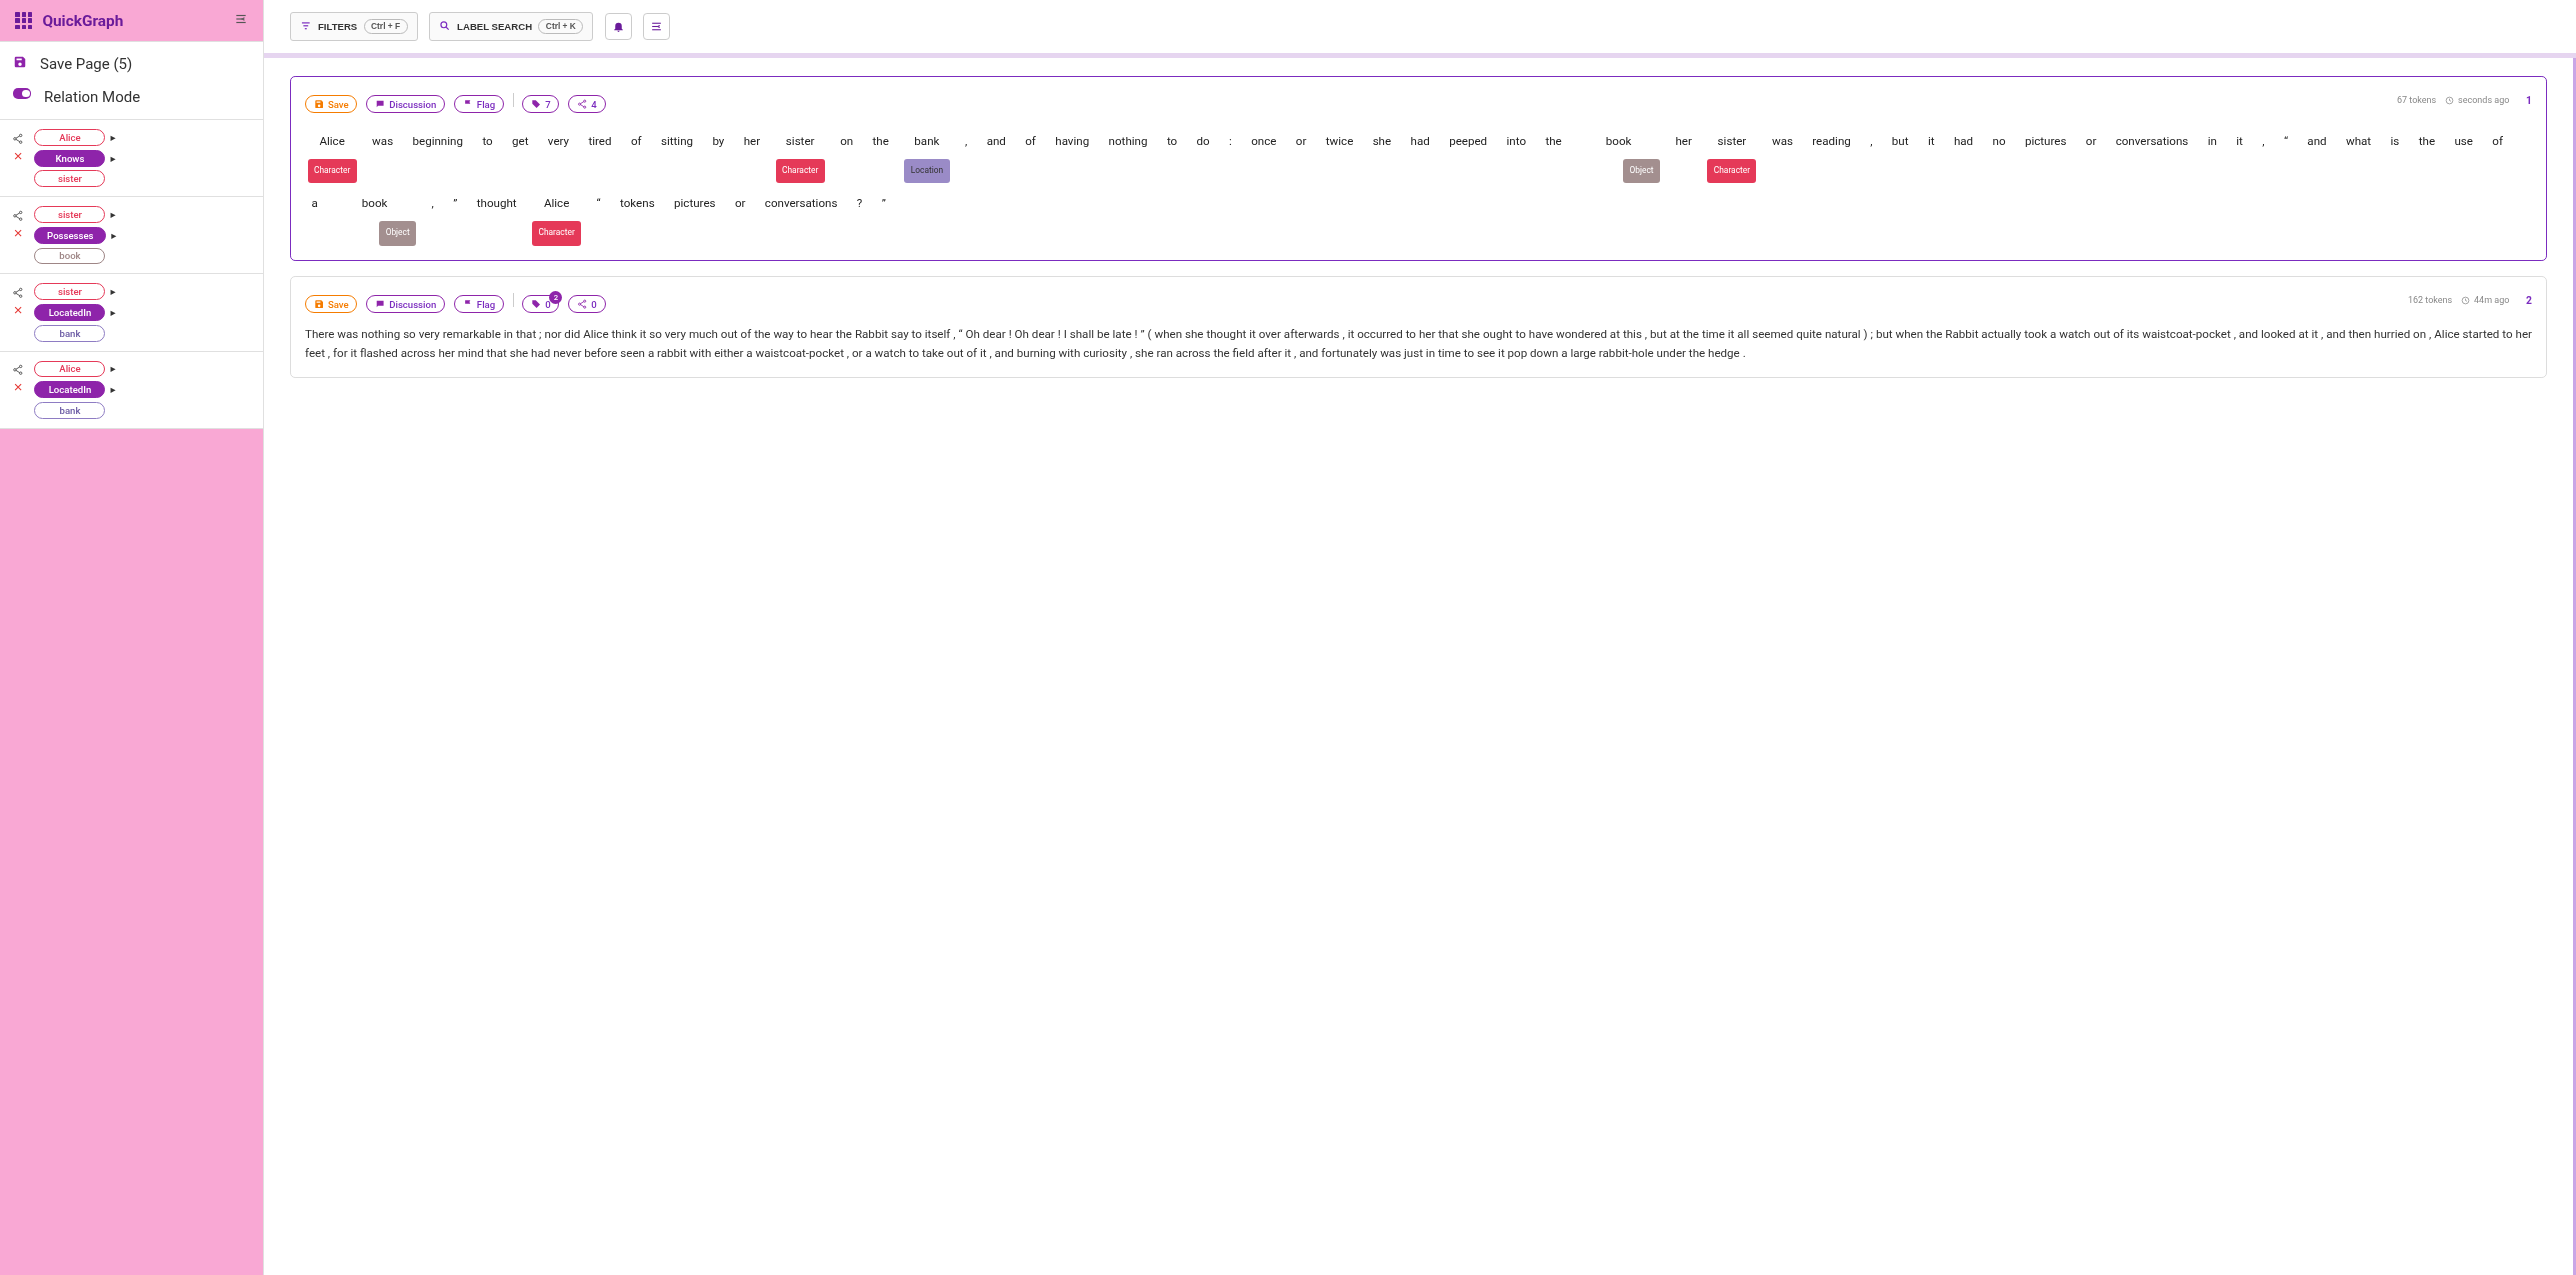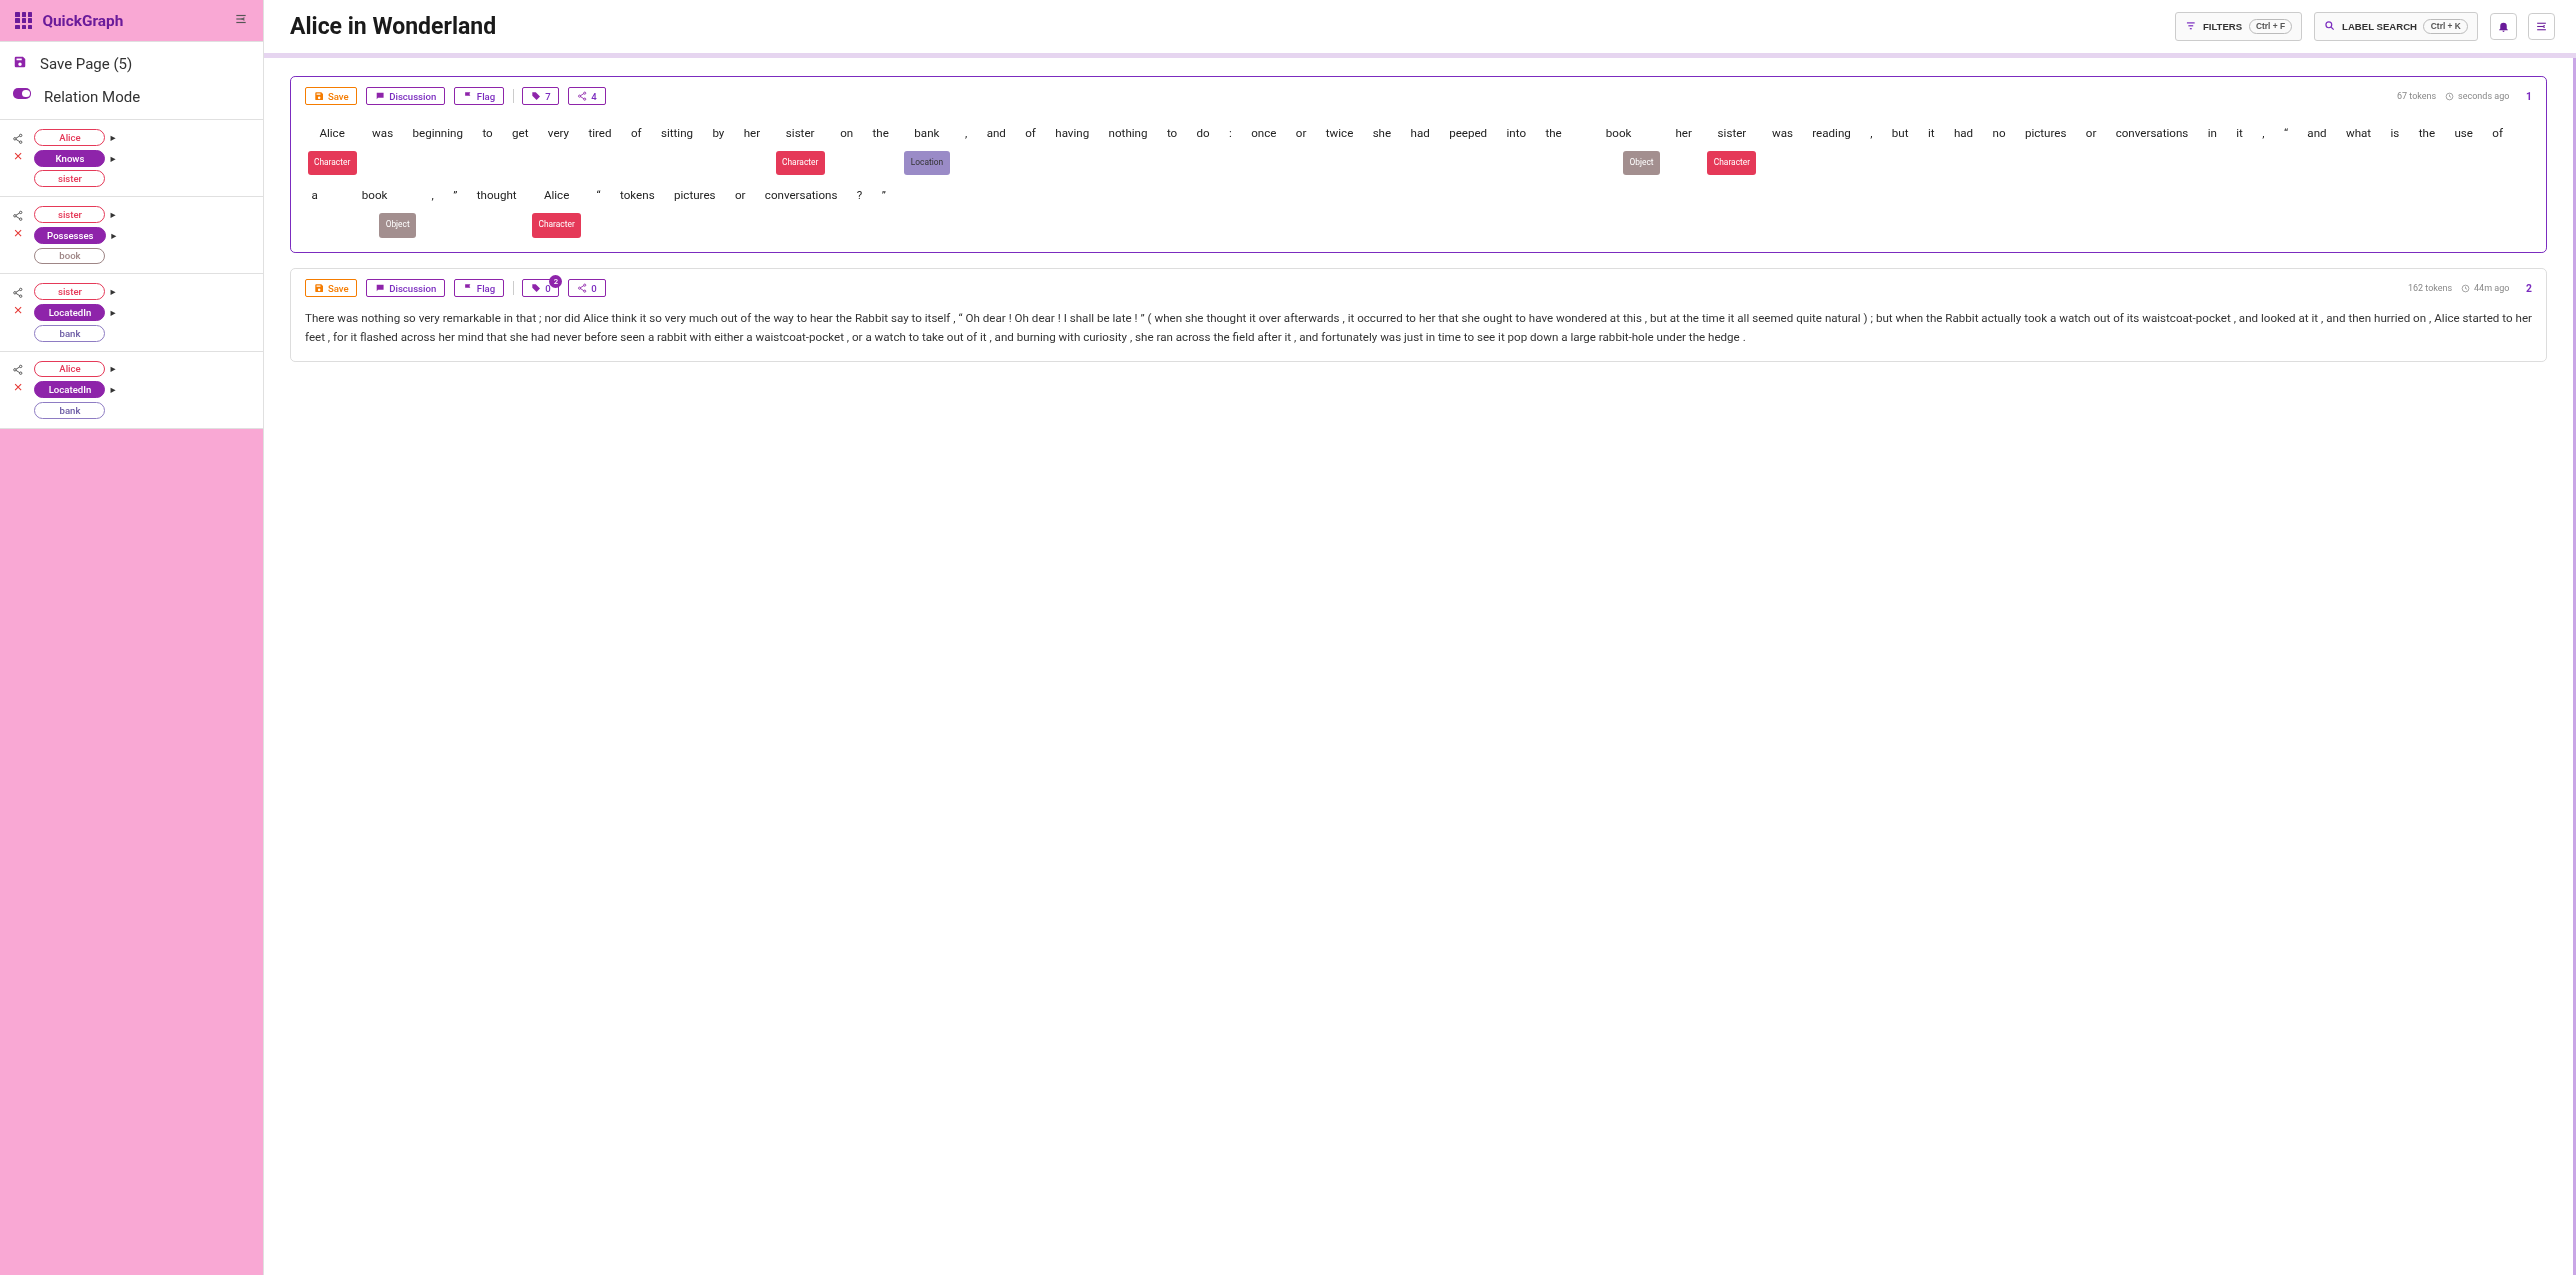--- a/index.html
+++ b/index.html
@@ -33,21 +33,21 @@
 .page-title { font-size: 23px; font-weight: 700; color: #1a1a1a; flex: 1; }
 .pill-btn { display: flex; align-items: center; gap: 6.4px; border: 0.6px solid #ccc; border-radius: 3px; padding: 6.4px 9px; background: #fafafa; cursor: pointer; font-size: 9.6px; font-weight: 600; color: #333; }
 .pill-btn svg { flex-shrink: 0; }
 .kbd { border: 0.6px solid #bbb; border-radius: 7.7px; padding: 1.3px 6.4px; font-size: 8.4px; color: #555; }
 .icon-btn { width: 27px; height: 27px; border: 0.6px solid #ccc; border-radius: 3.9px; display: flex; align-items: center; justify-content: center; cursor: pointer; color: #6a1b9a; }
 .progress-strip { height: 5.1px; background: #e6d5f0; position: relative; }
 .content { flex: 1; overflow-y: auto; padding: 18px 26px; border-right: 3.9px solid #c9a6e6; }
 .card { border: 0.6px solid #ddd; border-radius: 5.1px; margin-bottom: 15.4px; padding: 10.3px 14px 14px 14px; }
 .card.active { border: 1.3px solid #7b2cbf; }
 .card-toolbar { display: flex; align-items: center; gap: 9px; margin-bottom: 11.6px; }
-.tb-chip { display: flex; align-items: center; gap: 3.9px; border-radius: 2px; padding: 2.6px 7.7px; font-size: 9.6px; font-weight: 500; border: 1px solid; cursor: pointer; position: relative; }
+.tb-chip { display: flex; align-items: center; gap: 3.9px; border-radius: 9px; padding: 2.6px 7.7px; font-size: 9.6px; font-weight: 500; border: 1px solid; cursor: pointer; position: relative; margin-top: 8px; }
 .tb-chip.save { border-color: #f57c00; color: #f57c00; background: #fff; }
 .tb-chip.purple-outline { border-color: #8e24aa; color: #7b2cbf; background: #fff; }
 .tb-divider { width: 0.6px; height: 14px; background: #ccc; }
 .tb-spacer { flex: 1; }
 .tb-meta { font-size: 9px; color: #888; display: flex; align-items: center; gap: 3.9px; }
 .tb-index { font-size: 10.3px; font-weight: 700; color: #7b2cbf; margin-left: 7.7px; }
 .badge-dot { position: absolute; top: -5.1px; right: -3.9px; background: #8e24aa; color: #fff; border-radius: 50%; width: 13px; height: 13px; font-size: 7.7px; display: flex; align-items: center; justify-content: center; }
 .card-body { font-size: 11.6px; line-height: 2.6; color: #222; }
 .tokens { display: flex; flex-wrap: wrap; gap: 3.9px 6.4px; align-items: flex-start; }
 .tok { display: inline-flex; flex-direction: column; align-items: center; padding: 0 2.6px; }
@@ -210,21 +210,20 @@
       <div class="chip-row">
               <span class="chip entity-purple">bank</span>
             </div>
     </div>
         </div>
       </div>
   </aside>
 
   <main class="main">
     <div class="topbar">
-      <h1 class="page-title">Alice in Wonderland</h1>
       <button class="pill-btn">
         <svg width="11.6" height="11.6" viewBox="0 0 24 24" fill="none" stroke="#7b2cbf" stroke-width="2.5">
             <line x1="4" y1="6" x2="20" y2="6"></line>
             <line x1="7" y1="12" x2="17" y2="12"></line>
             <line x1="10" y1="18" x2="14" y2="18"></line>
           </svg>
         <span>FILTERS</span>
         <span class="kbd">Ctrl + F</span>
       </button>
       <button class="pill-btn">

